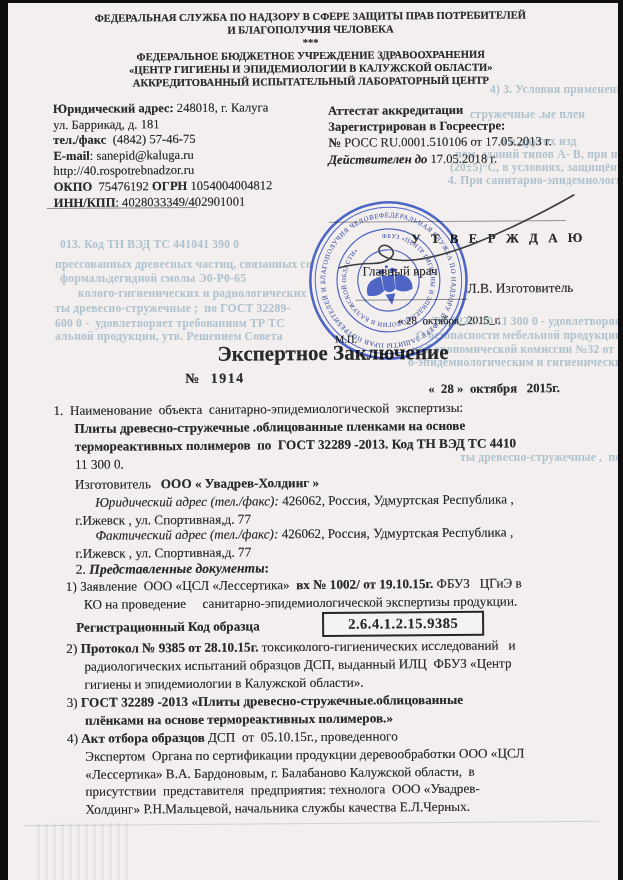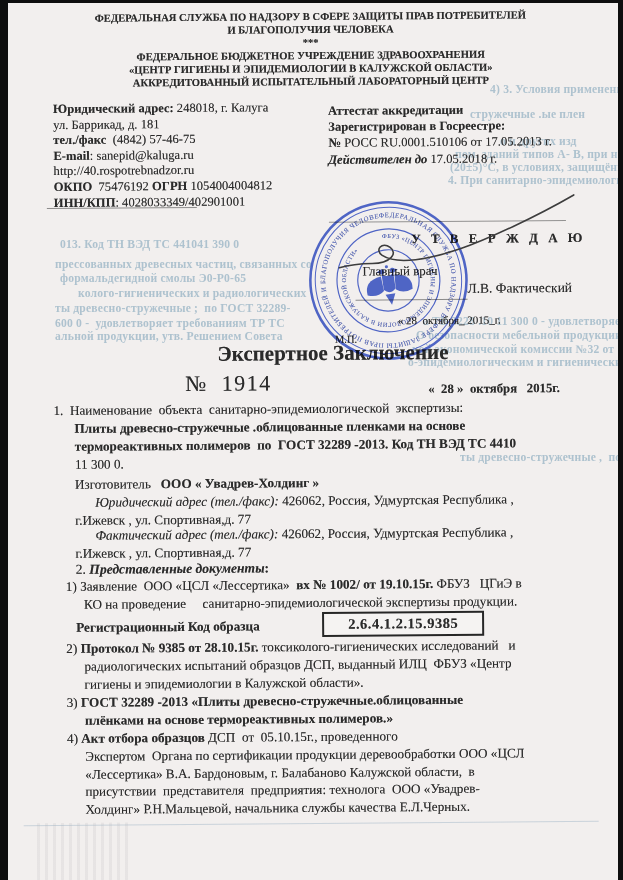--- a/index.html
+++ b/index.html
@@ -21,21 +21,21 @@
   #bottom-rule{left:12px;top:820px;width:575px;background:#c7d1d9;opacity:.95;height:1px;}
   
   #approve-label{left:404px;top:229px;font-size:13px;font-weight:bold;letter-spacing:3.5px;}
   #approve-position{left:355px;top:261px;font-size:13px;}
   #approve-name{left:460px;top:279px;font-size:13.5px;}
   #sig-line{position:absolute;left:348px;top:297px;width:112px;height:1px;background:#555;opacity:.65;}
   #approve-date{left:390px;top:312px;font-size:11px;}
   #mp{left:327px;top:331px;font-size:10.5px;}
   
   #title-name{left:140px;top:338px;width:370px;text-align:center;font-size:21px;font-weight:bold;}
-  #title-number{left:177px;top:367px;font-size:22px;font-weight:normal;letter-spacing:1.5px;}
+  #title-number{left:177px;top:367px;font-size:14px;font-weight:bold;letter-spacing:1.5px;}
   #title-date{left:420px;top:380px;font-size:12.8px;font-weight:bold;}
   
   .doc{position:absolute;font-size:13.2px;line-height:17.8px;white-space:pre;}
   #item1{left:45px;top:397px;}
   #product{left:66px;top:415px;}
   #manufacturer{left:66px;top:471px;}
   #legal-address{left:66px;top:489px;text-indent:20px;}
   #actual-address{left:66px;top:522px;text-indent:20px;}
   #docs-header{left:66px;top:556px;font-size:13.6px;}
   #doc1{left:56px;top:573px;padding-left:18px;text-indent:-18px;}
@@ -90,21 +90,21 @@
         <div id="header"><div>ФЕДЕРАЛЬНАЯ СЛУЖБА ПО НАДЗОРУ В СФЕРЕ ЗАЩИТЫ ПРАВ ПОТРЕБИТЕЛЕЙ</div><div>И БЛАГОПОЛУЧИЯ ЧЕЛОВЕКА</div><div>***</div><div>ФЕДЕРАЛЬНОЕ БЮДЖЕТНОЕ УЧРЕЖДЕНИЕ ЗДРАВООХРАНЕНИЯ</div><div>«ЦЕНТР ГИГИЕНЫ И ЭПИДЕМИОЛОГИИ В КАЛУЖСКОЙ ОБЛАСТИ»</div><div>АККРЕДИТОВАННЫЙ ИСПЫТАТЕЛЬНЫЙ ЛАБОРАТОРНЫЙ ЦЕНТР</div></div>
 
         <div id="org-left"><div><span style="font-weight: bold;">Юридический адрес:</span><span> 248018, г. Калуга</span></div><div><span>ул. Баррикад, д. 181</span></div><div><span style="font-weight: bold;">тел./факс</span><span>  (4842) 57-46-75</span></div><div><span style="font-weight: bold;">E-mail</span><span>: sanepid@kaluga.ru</span></div><div><span>http://40.rospotrebnadzor.ru</span></div><div><span style="font-weight: bold;">ОКПО</span><span>  75476192 </span><span style="font-weight: bold;">ОГРН</span><span> 1054004004812</span></div><div><span style="font-weight: bold;">ИНН/КПП</span><span>: 4028033349/402901001</span></div></div>
         <div id="org-right"><div><span style="font-weight: bold;">Аттестат аккредитации</span></div><div><span style="font-weight: bold;">Зарегистрирован в Госреестре:</span></div><div><span style="font-weight: bold;">№ </span><span>РОСС RU.0001.510106 от 17.05.2013 г.</span></div><div><span style="font-weight: bold; font-style: italic;">Действителен до </span><span>17.05.2018 г.</span></div></div>
 
         <div id="rule-left" class="rule"></div>
         <div id="rule-right" class="rule"></div>
 
         <div id="approve-label" class="abs">У Т В Е Р Ж Д А Ю</div>
         <div id="approve-position" class="abs">Главный врач</div>
-        <div id="approve-name" class="abs">Л.В. Фактический</div>
+        <div id="approve-name" class="abs">Л.В. Изготовитель</div>
         <div id="sig-line"></div>
         <div id="approve-date" class="abs">« 28  октября_ 2015_г.</div>
         <div id="mp" class="abs">М.П.</div>
 
         <div id="title-name" class="abs">Экспертное Заключение</div>
         <div id="title-number" class="abs">№  1914</div>
         <div id="title-date" class="abs">«  28 »  октября   2015г.</div>
 
         <div id="item1" class="doc"><span>1.  Наименование  объекта  санитарно-эпидемиологической  экспертизы:</span></div>
         <div id="product" class="doc"><span style="font-weight: bold;">Плиты древесно-стружечные .облицованные пленками на основе</span><br><span style="font-weight: bold;">термореактивных полимеров  по  ГОСТ 32289 -2013. Код ТН ВЭД ТС 4410</span><br><span style="font-weight: normal;">11 300 0.</span></div>

